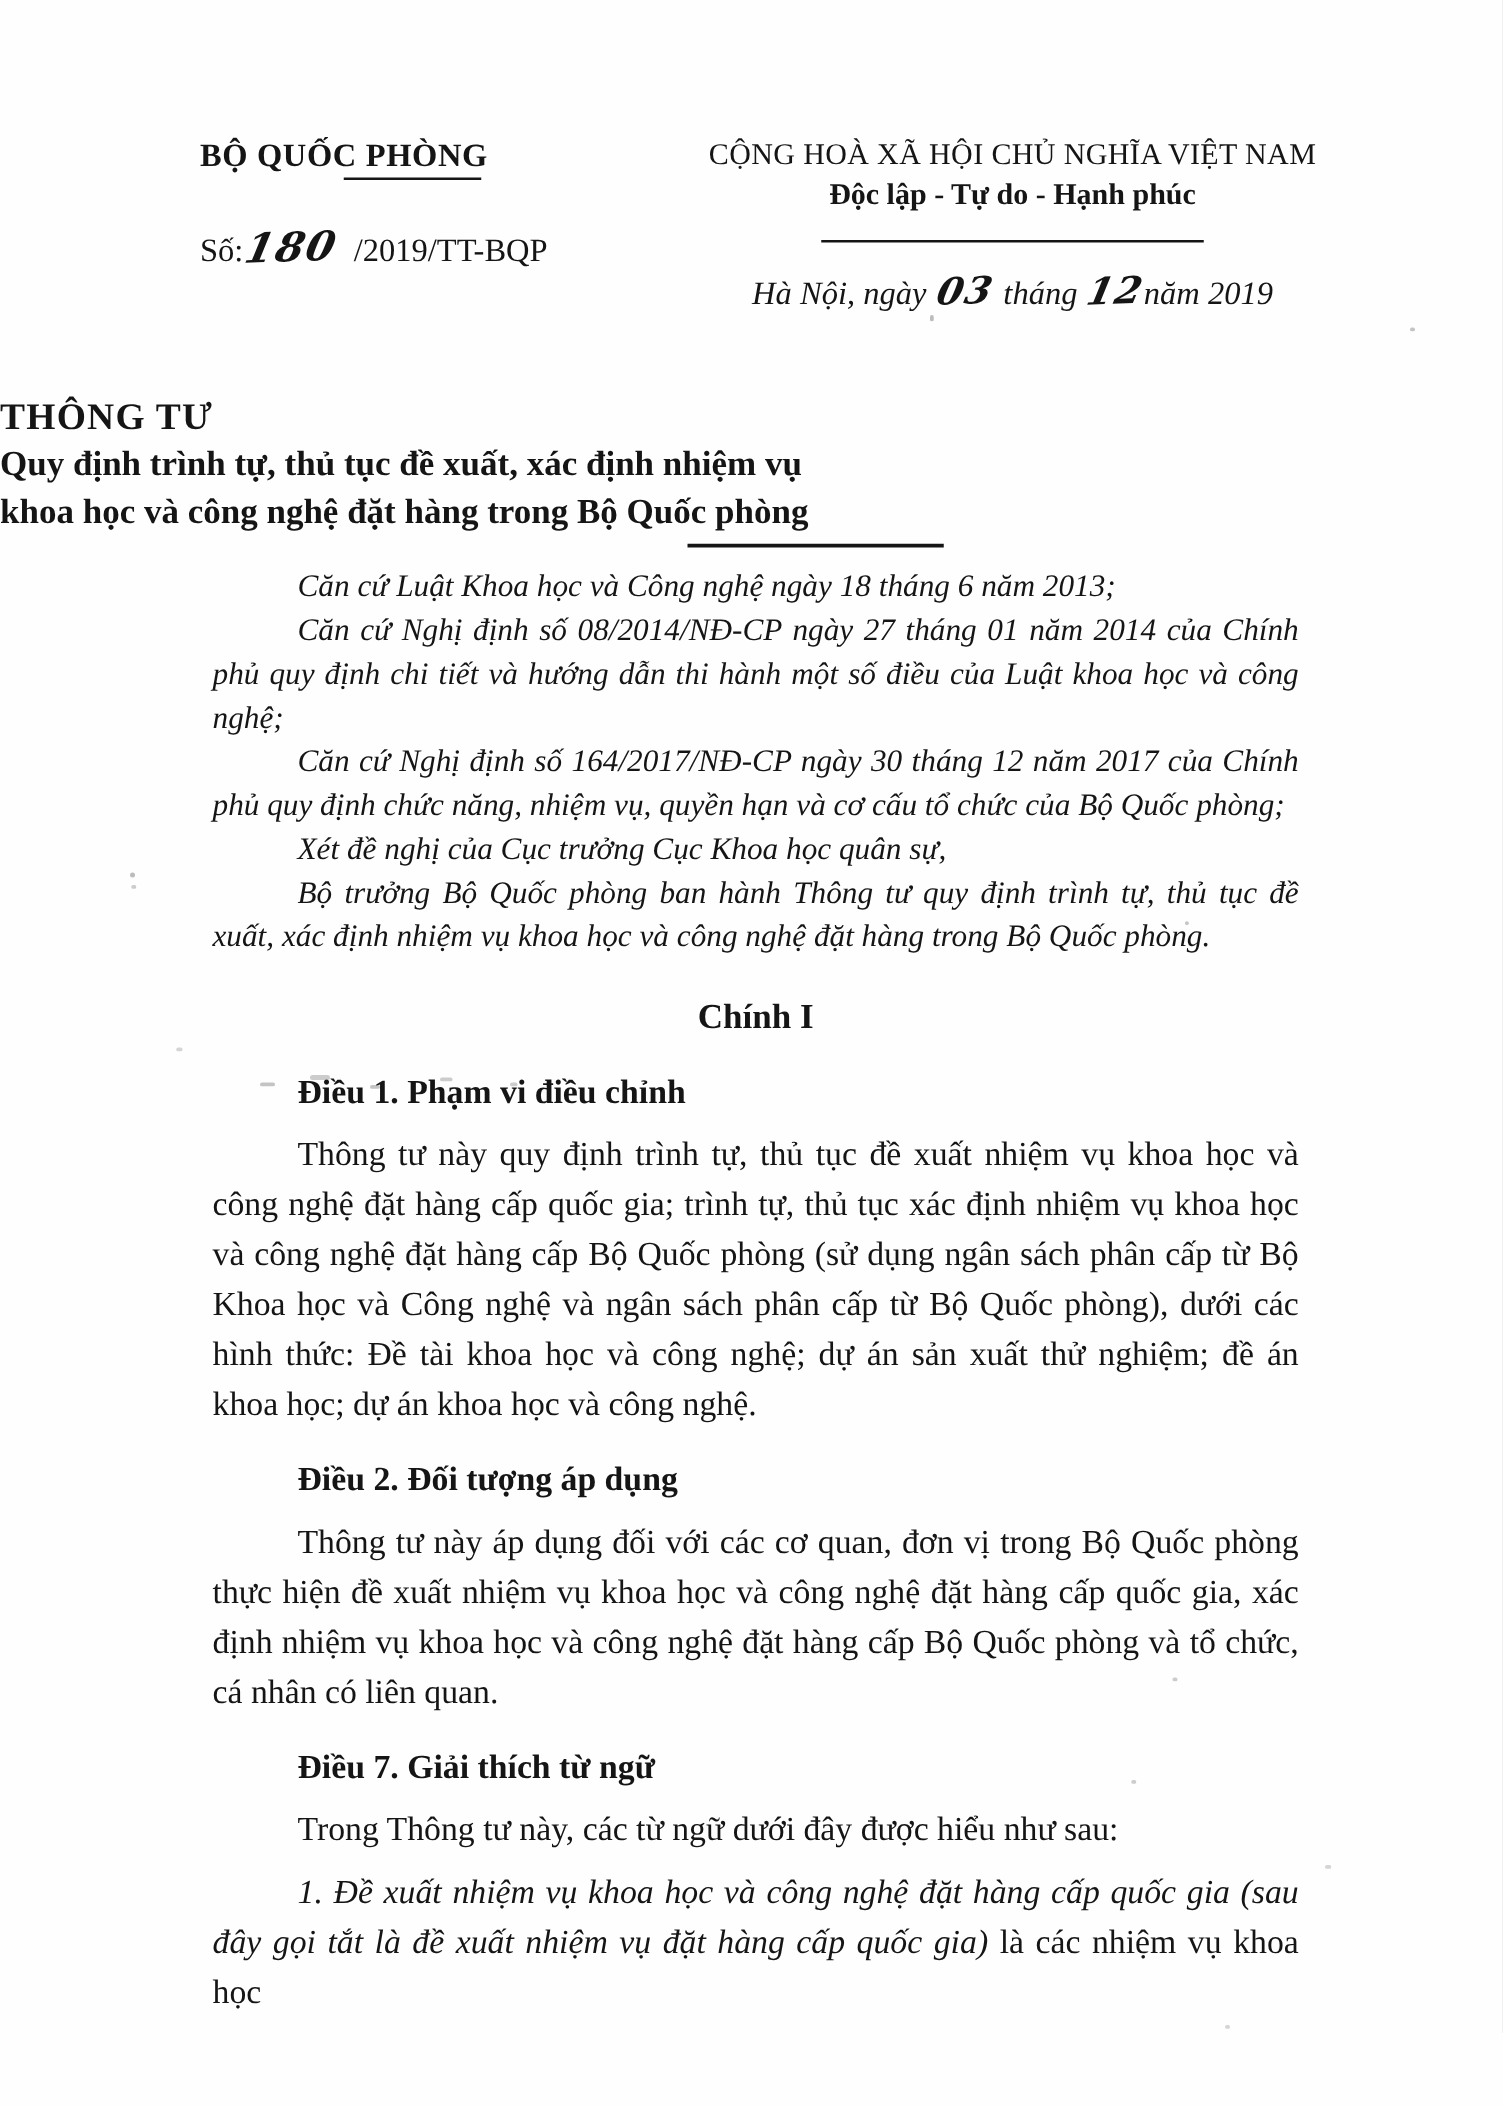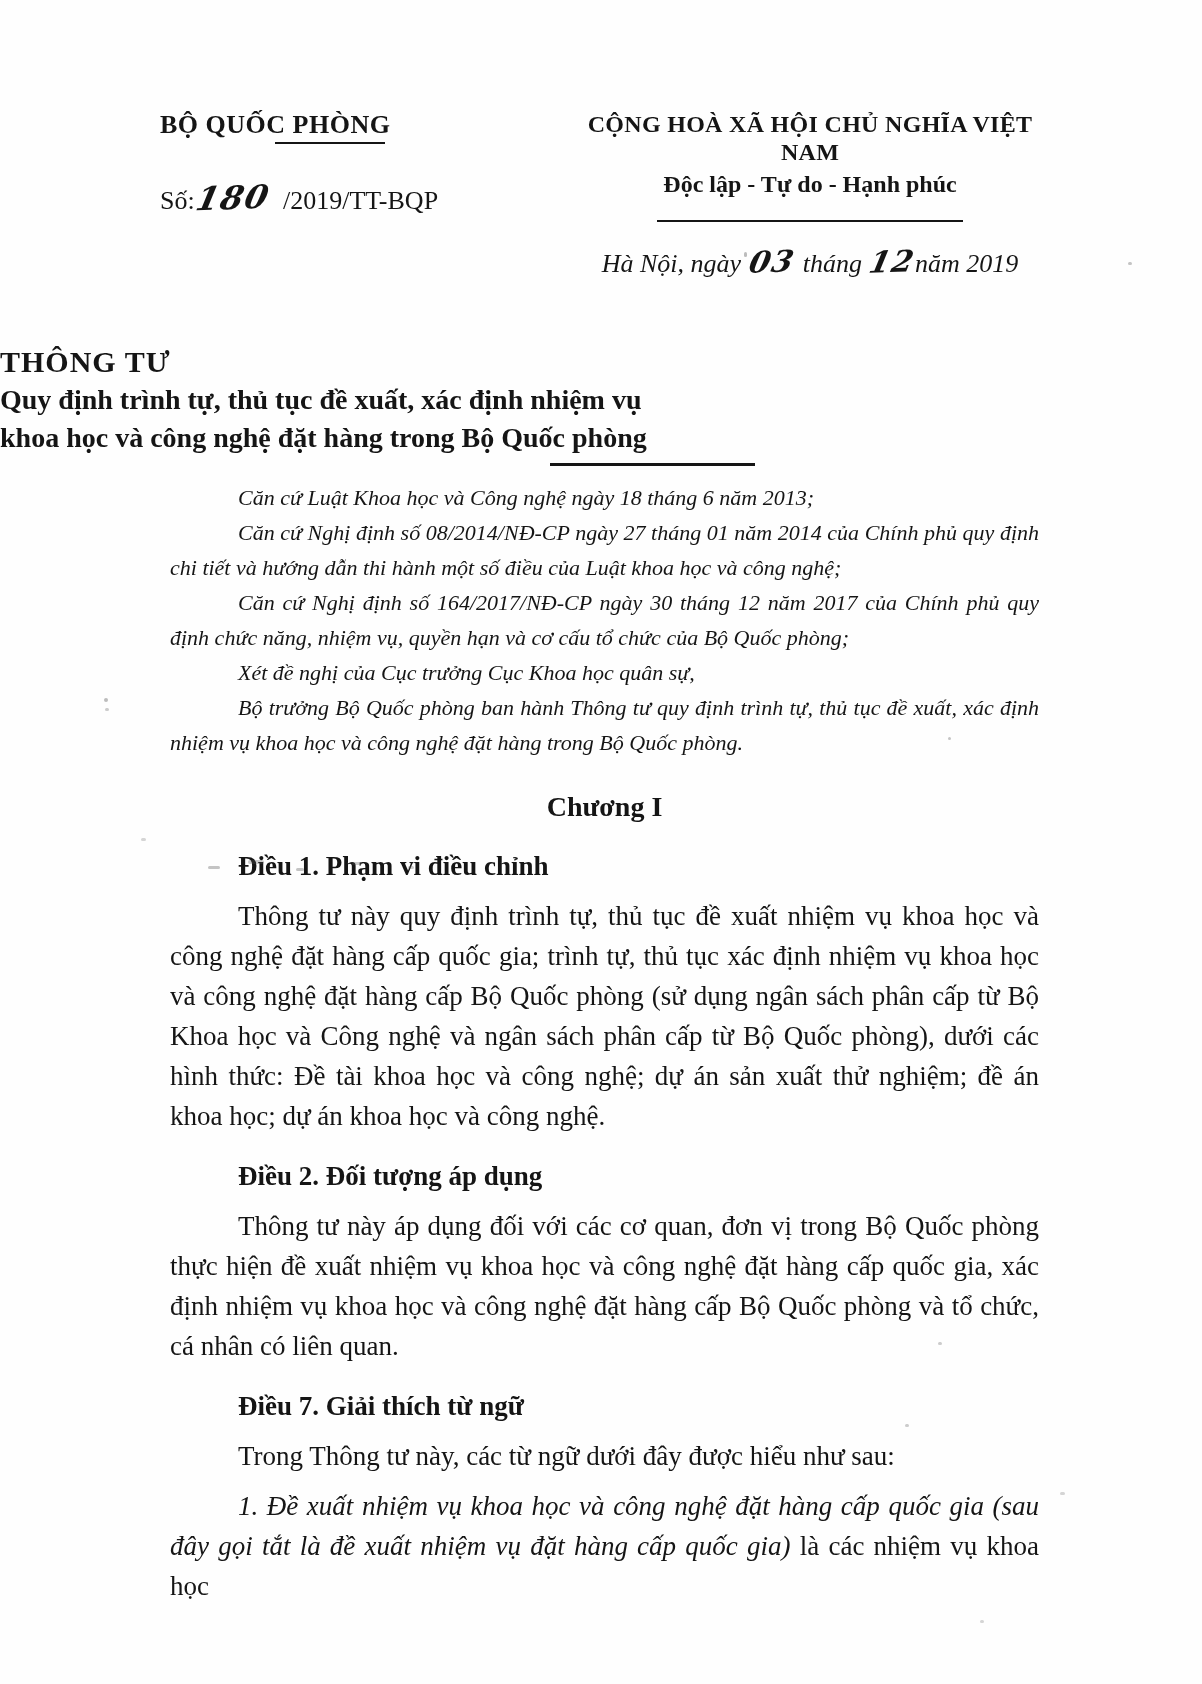--- a/index.html
+++ b/index.html
@@ -14,21 +14,21 @@
     box-sizing:border-box;
     padding-top:110px;
   }
   
   .header{display:flex;align-items:flex-start;}
   .header-left{width:340px;margin-left:160px;}
   .header-right{width:500px;margin-left:60px;text-align:center;}
   .org-name{font-weight:bold;font-size:26px;letter-spacing:.5px;line-height:30px;}
   .org-underline{width:110px;height:2px;background:#151515;margin:2px auto 0 auto;}
   .doc-number{margin-top:34px;font-size:26px;white-space:nowrap;}
-  .national-title{font-weight:bold;font-size:24px;line-height:28px;letter-spacing:.3px;}
+  .national-title{font-weight:normal;font-size:24px;line-height:28px;letter-spacing:.3px;}
   .motto{display:inline-block;font-weight:bold;font-size:24px;line-height:30px;margin-top:3px;
          border-bottom:2.5px solid #151515;padding:0 6px 21px 6px;}
   .place-date{margin-top:22px;font-size:26px;font-style:italic;white-space:nowrap;}
   .handwritten{
     display:inline-block;
     font-family:"DejaVu Serif",serif;
     font-style:italic;font-weight:bold;
     transform:skewX(-14deg) rotate(-2deg);
     font-size:1.15em;letter-spacing:1.5px;
   }
@@ -38,21 +38,21 @@
   
   .title-block{margin-top:64px;}
   .doc-type{font-weight:bold;font-size:30px;letter-spacing:1px;line-height:38px;}
   .subtitle{font-weight:bold;font-size:28px;line-height:38px;}
   .title-rule{width:205px;height:3px;background:#151515;margin:6px 0 0 550px;}
   
   .content{margin:14px 163px 0 170px;}
   .just{text-align:justify;}
   .indent{text-indent:68px;}
   .it{font-style:italic;}
-  .preamble p{margin:0;font-size:22px;line-height:35px;font-style:italic;}
+  .preamble p{margin:0;font-size:25px;line-height:35px;font-style:italic;}
   .chapter{margin-top:28px;text-align:center;}
   .chapter-number{font-weight:bold;font-size:28px;line-height:38px;}
   .chapter-title{font-weight:bold;font-size:28px;line-height:40px;}
   .article-heading{margin:20px 0 0 0;font-weight:bold;font-size:27px;line-height:40px;text-indent:68px;}
   .body-p{margin:10px 0 0 0;font-size:27px;line-height:40px;}
   
   .noise{position:absolute;inset:0;pointer-events:none;}
   .spk{position:absolute;background:#5a5a5a;border-radius:2px;}
 </style>
 </head>
@@ -84,21 +84,21 @@
 
     <div class="preamble">
       <p class="just indent">Căn cứ Luật Khoa học và Công nghệ ngày 18 tháng 6 năm 2013;</p>
       <p class="just indent">Căn cứ Nghị định số 08/2014/NĐ-CP ngày 27 tháng 01 năm 2014 của Chính phủ quy định chi tiết và hướng dẫn thi hành một số điều của Luật khoa học và công nghệ;</p>
       <p class="just indent">Căn cứ Nghị định số 164/2017/NĐ-CP ngày 30 tháng 12 năm 2017 của Chính phủ quy định chức năng, nhiệm vụ, quyền hạn và cơ cấu tổ chức của Bộ Quốc phòng;</p>
       <p class="just indent">Xét đề nghị của Cục trưởng Cục Khoa học quân sự,</p>
       <p class="just indent">Bộ trưởng Bộ Quốc phòng ban hành Thông tư quy định trình tự, thủ tục đề xuất, xác định nhiệm vụ khoa học và công nghệ đặt hàng trong Bộ Quốc phòng.</p>
     </div>
 
     <div class="chapter">
-      <div class="chapter-number">Chương I</div>
+      <div class="chapter-number">Chính I</div>
     </div>
 
     <div class="article">
       <p class="article-heading">Điều 1. Phạm vi điều chỉnh</p>
       <p class="body-p just indent">Thông tư này quy định trình tự, thủ tục đề xuất nhiệm vụ khoa học và công nghệ đặt hàng cấp quốc gia; trình tự, thủ tục xác định nhiệm vụ khoa học và công nghệ đặt hàng cấp Bộ Quốc phòng (sử dụng ngân sách phân cấp từ Bộ Khoa học và Công nghệ và ngân sách phân cấp từ Bộ Quốc phòng), dưới các hình thức: Đề tài khoa học và công nghệ; dự án sản xuất thử nghiệm; đề án khoa học; dự án khoa học và công nghệ.</p>
     </div>
 
     <div class="article">
       <p class="article-heading">Điều 2. Đối tượng áp dụng</p>
       <p class="body-p just indent">Thông tư này áp dụng đối với các cơ quan, đơn vị trong Bộ Quốc phòng thực hiện đề xuất nhiệm vụ khoa học và công nghệ đặt hàng cấp quốc gia, xác định nhiệm vụ khoa học và công nghệ đặt hàng cấp Bộ Quốc phòng và tổ chức, cá nhân có liên quan.</p>

